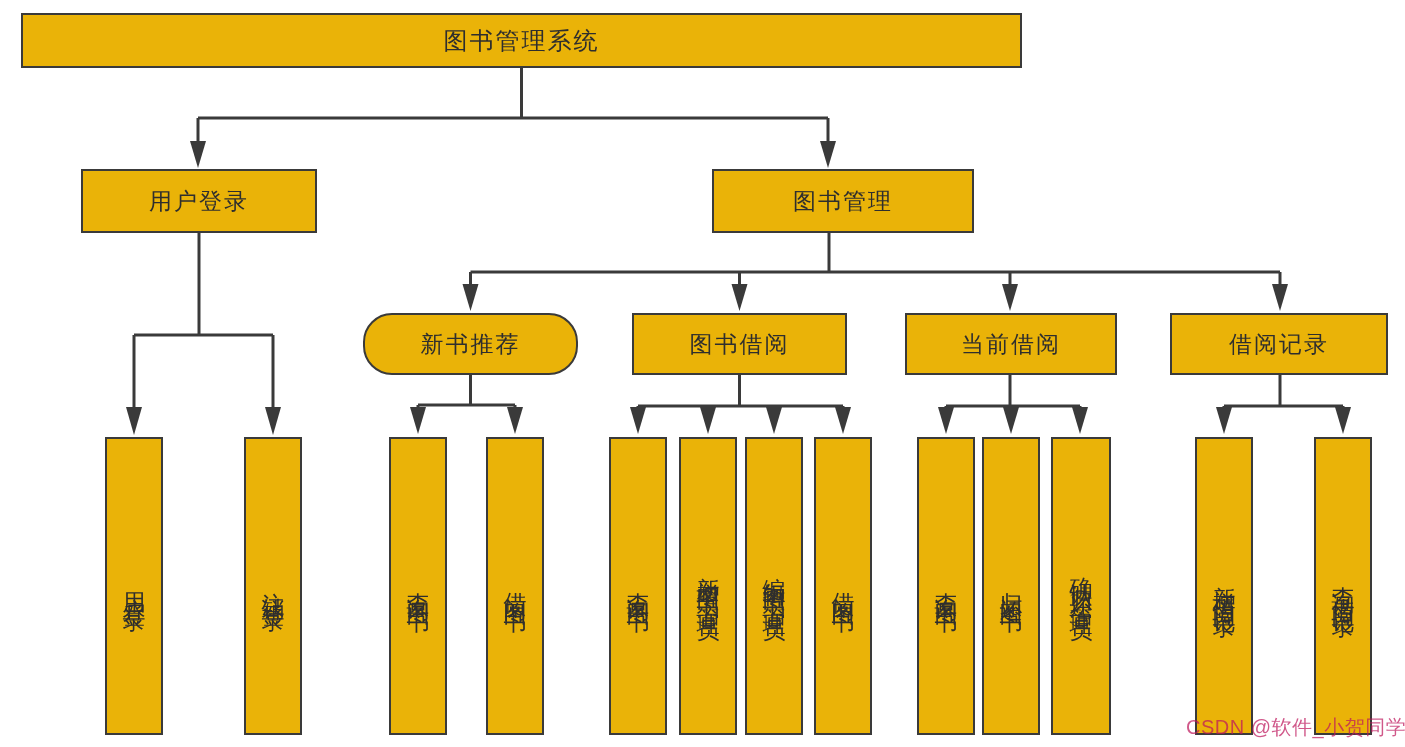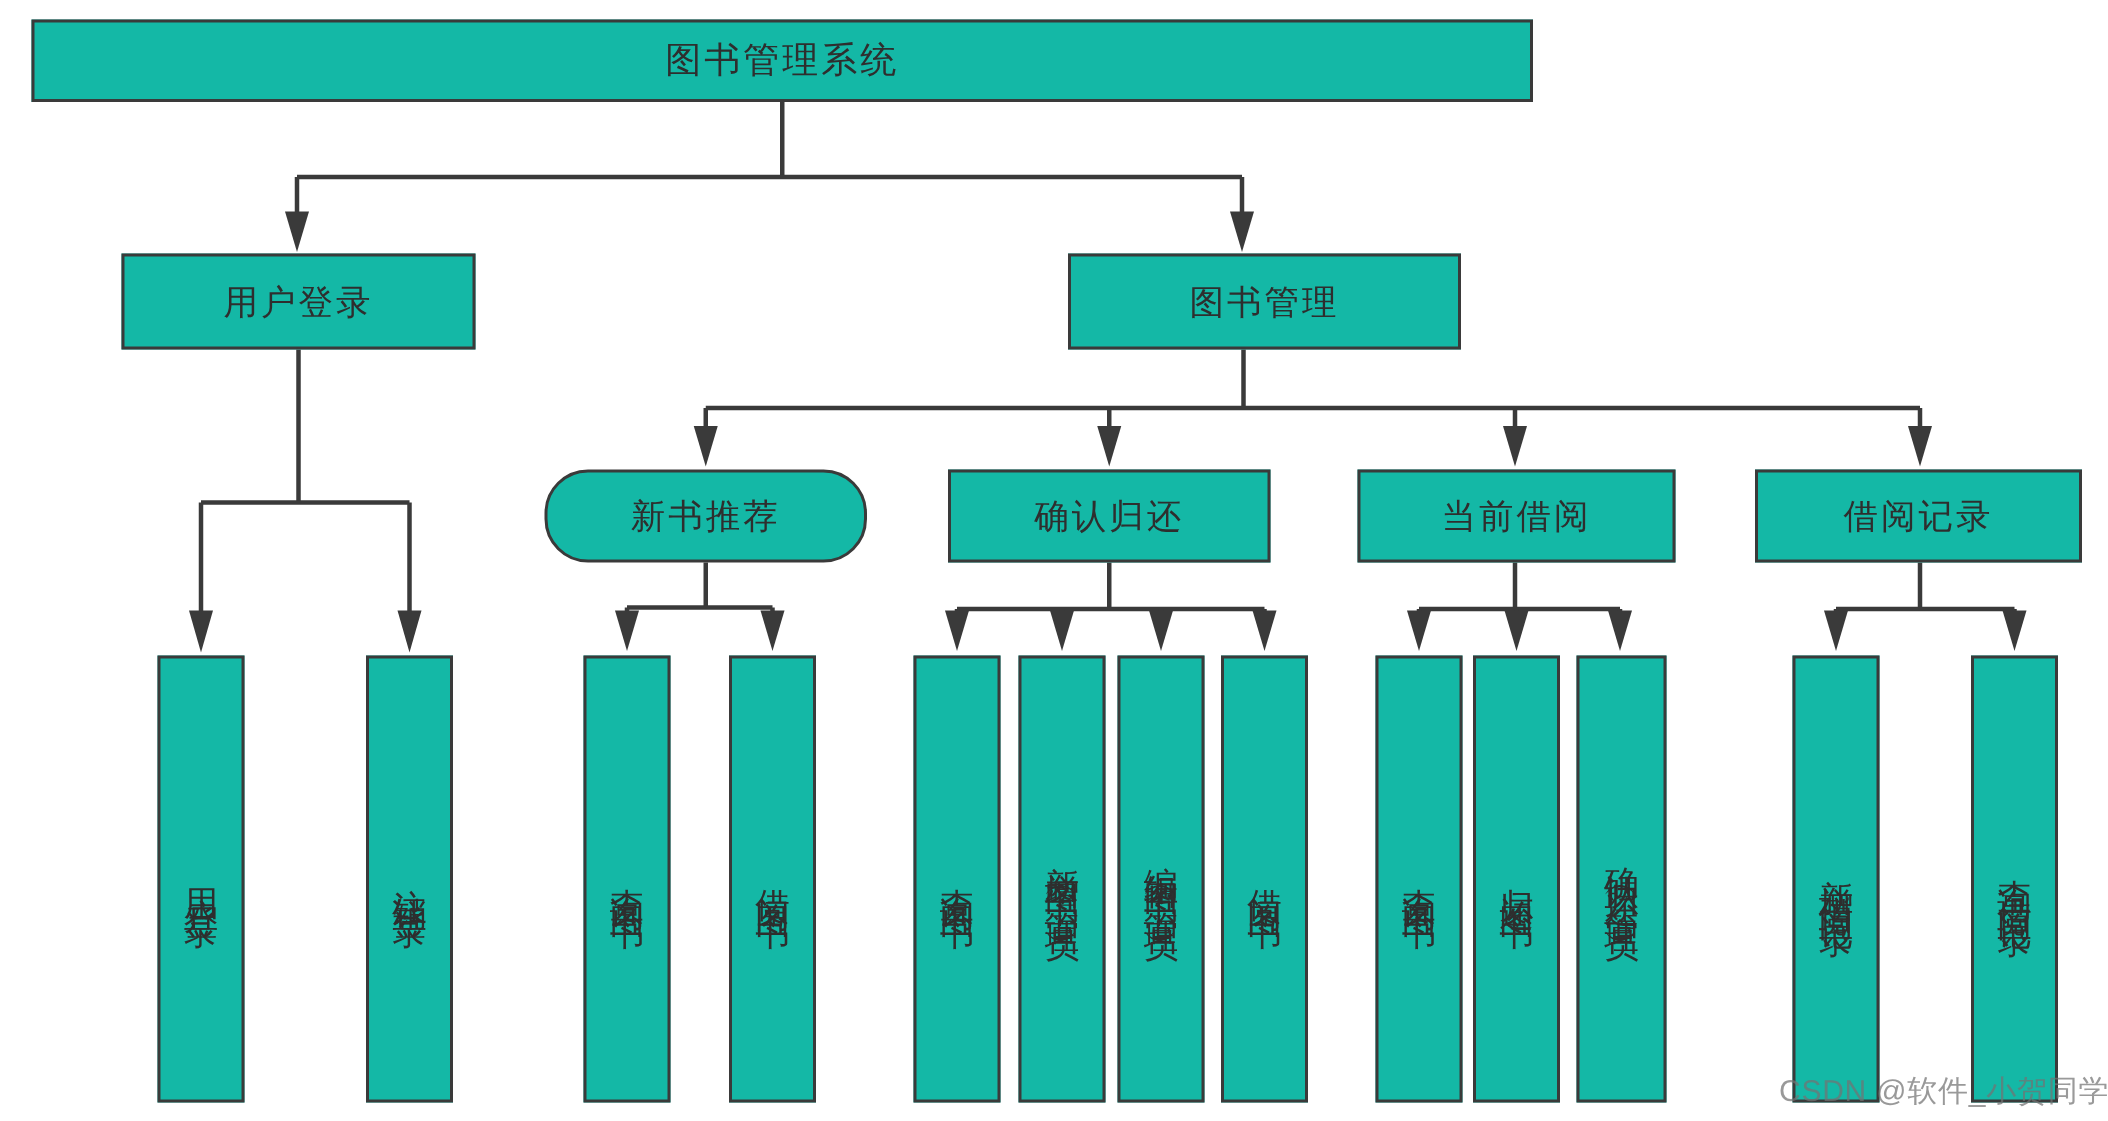--- a/index.html
+++ b/index.html
@@ -7,21 +7,21 @@
     position:relative;
     width:1405px;height:747px;
     background:#fff;
     overflow:hidden;
     font-family:"Liberation Sans",sans-serif;
   }
   #connectors{position:absolute;left:0;top:0;z-index:1;}
   .node{
     position:absolute;
     box-sizing:border-box;
-    background:#14b8a6;
+    background:#eab308;
     border:2px solid #3a3a3a;
     display:flex;align-items:center;justify-content:center;
     color:#2e2e2e;
     z-index:2;
   }
   .h-node .lbl{
     font-size:23px;
     letter-spacing:2px;
     white-space:nowrap;
     line-height:1;
@@ -33,21 +33,21 @@
     font-size:23px;
     letter-spacing:6px;
     line-height:1;
     white-space:nowrap;
   }
   #watermark{
     position:absolute;
     left:1186px;top:714px;
     font-size:20px;
     letter-spacing:0.5px;
-    color:#737373;
+    color:#be185d;
     opacity:0.72;
     white-space:nowrap;
     z-index:10;
   }
 </style>
 </head>
 <body>
 
 <div id="stage">
 
@@ -132,21 +132,21 @@
     <span class="lbl">用户登录</span>
   </div>
   <div class="node h-node" style="left:712px;top:169px;width:262px;height:64px;">
     <span class="lbl">图书管理</span>
   </div>
 
   <div class="node h-node" style="left:363px;top:313px;width:215px;height:62px;border-radius:29px;">
     <span class="lbl">新书推荐</span>
   </div>
   <div class="node h-node" style="left:632px;top:313px;width:215px;height:62px;">
-    <span class="lbl">确认归还</span>
+    <span class="lbl">图书借阅</span>
   </div>
   <div class="node h-node" style="left:1170px;top:313px;width:218px;height:62px;">
     <span class="lbl">借阅记录</span>
   </div>
   <div class="node h-node" style="left:905px;top:313px;width:212px;height:62px;">
     <span class="lbl">当前借阅</span>
   </div>
 
   <div class="node v-node" style="left:105px;top:437px;width:58px;height:298px;">
     <span class="lbl">用户登录</span>

